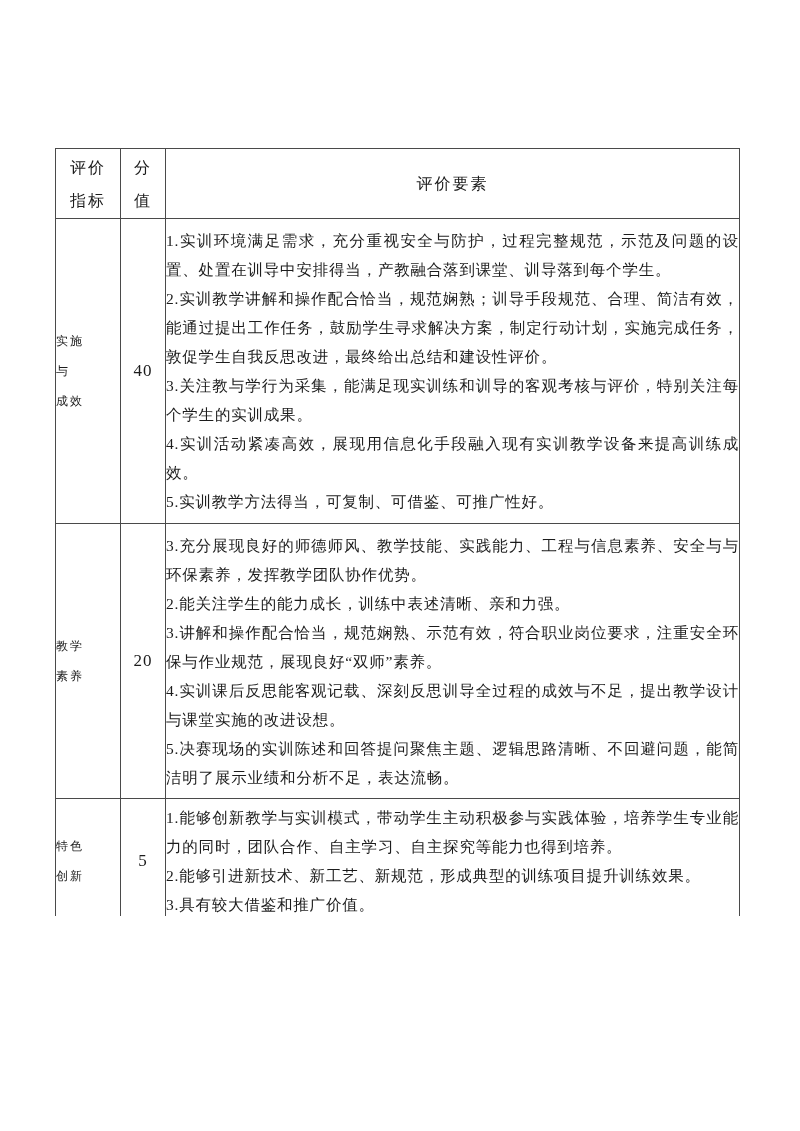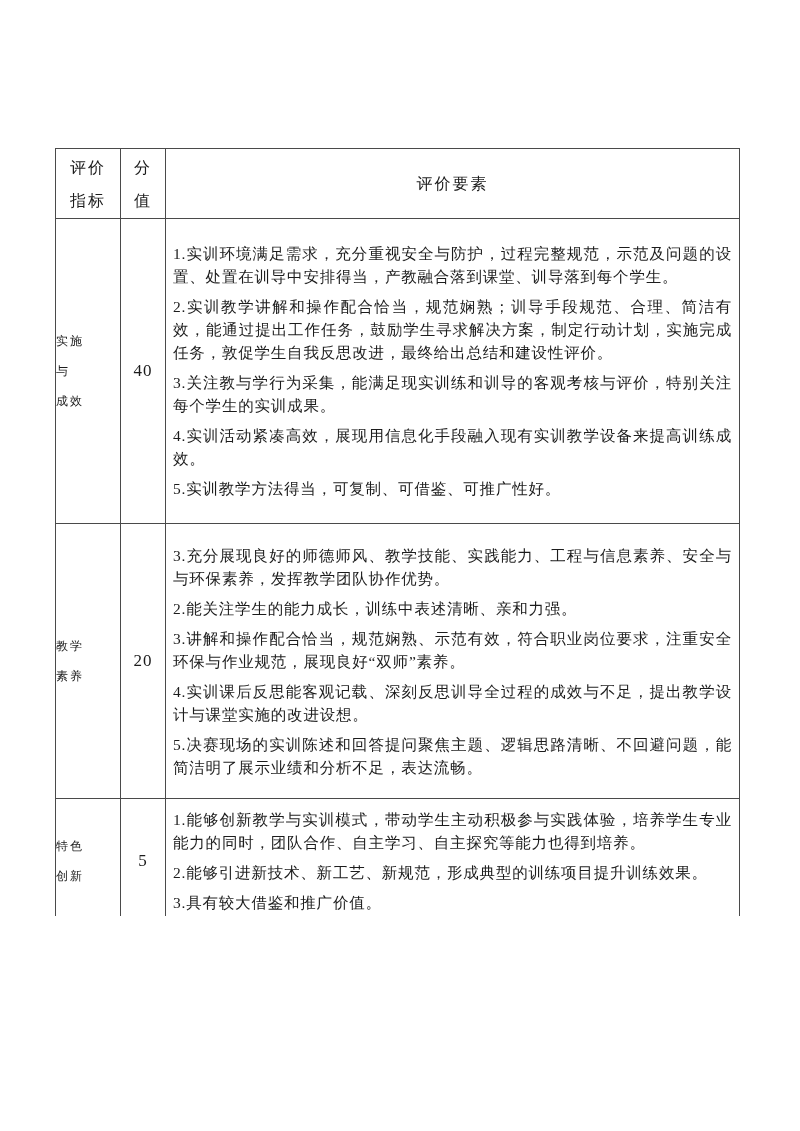--- a/index.html
+++ b/index.html
@@ -60,23 +60,23 @@
     vertical-align: middle;
     font-size: 17px;
     letter-spacing: 1px;
     font-family: "Liberation Serif", "DejaVu Serif", serif;
   }
   .elements-cell {
     vertical-align: middle;
     padding: 2px 4px 2px 6px;
   }
   .elements-cell p.item {
-    margin: 7px;
+    margin: 0;
     font-size: 15.5px;
-    line-height: 23px;
+    line-height: 29px;
     letter-spacing: 0.8px;
     text-align: justify;
     text-justify: inter-ideograph;
   }
 
   
   .footer-rule-top {
     position: absolute;
     left: 68px;
     top: 985px;

